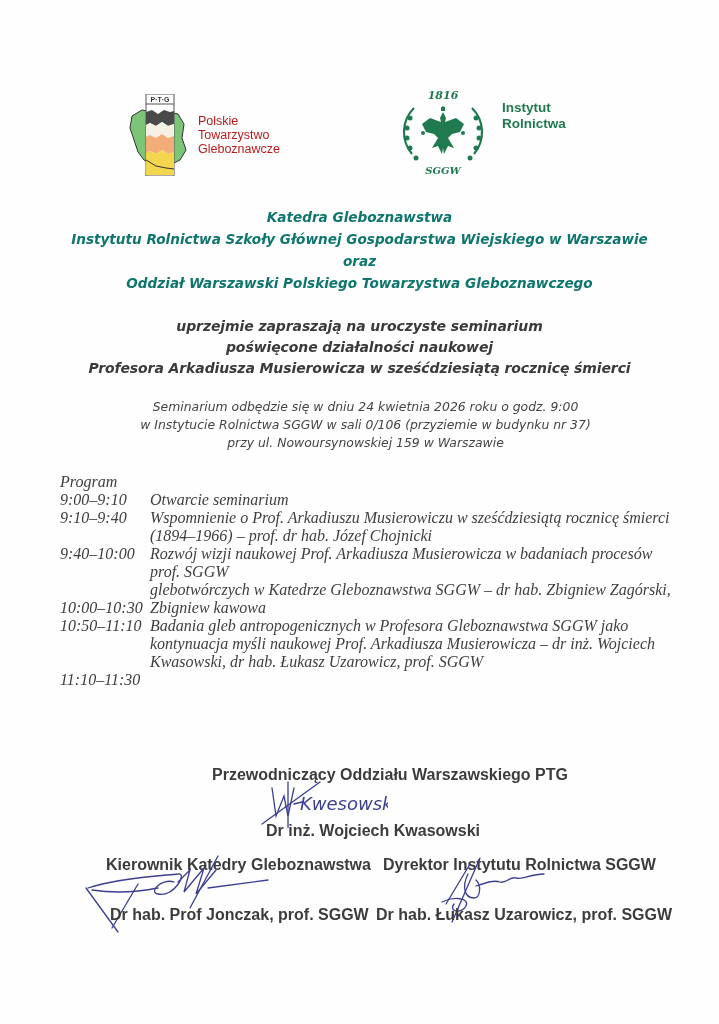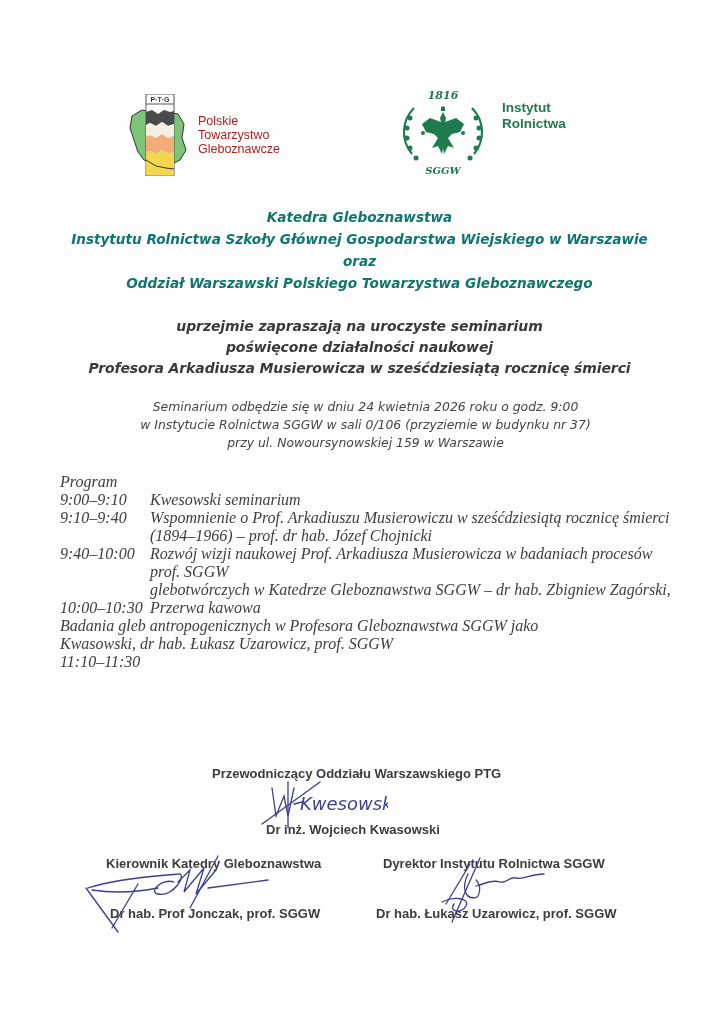--- a/index.html
+++ b/index.html
@@ -22,21 +22,21 @@
   .line { display: block; white-space: nowrap; }
 
   .program { position: absolute; left: 60px; top: 473px; width: 620px; font-family: Liberation Serif, serif; font-style: italic; font-size: 16px; line-height: 18px; color: #3e3e3e; }
   .prog-title { display: block; }
   .prog-row { display: flex; }
   .prog-time { width: 90px; flex: 0 0 90px; white-space: nowrap; }
   .prog-desc { flex: 1; }
   .prog-desc span { display: block; white-space: nowrap; }
 
   
-  .sig { position: absolute; font-family: "Liberation Sans", sans-serif; font-weight: bold; font-size: 13px; color: #3c3c3c; white-space: nowrap; }
+  .sig { position: absolute; font-family: "Liberation Sans", sans-serif; font-weight: bold; font-size: 16px; color: #3c3c3c; white-space: nowrap; }
   .sig-scribble { position: absolute; }
 </style>
 </head>
 <body>
 
 <div class="page">
 
   <div class="logo-ptg">
     <svg width="64" height="82" viewBox="0 0 64 82">
 
@@ -113,47 +113,49 @@
     <span class="line">w Instytucie Rolnictwa SGGW w sali 0/106 (przyziemie w budynku nr 37)</span>
     <span class="line">przy ul. Nowoursynowskiej 159 w Warszawie</span>
   </div>
 
   <div class="program">
     <span class="prog-title">Program</span>
 
     <div class="prog-row">
       <span class="prog-time">9:00–9:10</span>
       <div class="prog-desc">
-        <span>Kwesowski seminarium</span>
+        <span>Otwarcie seminarium</span>
       </div>
     </div>
     <div class="prog-row">
       <span class="prog-time">9:10–9:40</span>
       <div class="prog-desc">
         <span>Wspomnienie o Prof. Arkadiuszu Musierowiczu w sześćdziesiątą rocznicę śmierci</span>
         <span>(1894–1966) – prof. dr hab. Józef Chojnicki</span>
       </div>
     </div>
     <div class="prog-row">
       <span class="prog-time">9:40–10:00</span>
       <div class="prog-desc">
         <span>Rozwój wizji naukowej Prof. Arkadiusza Musierowicza w badaniach procesów</span>
         <span>prof. SGGW</span>
         <span>glebotwórczych w Katedrze Gleboznawstwa SGGW – dr hab. Zbigniew Zagórski,</span>
       </div>
     </div>
     <div class="prog-row">
       <span class="prog-time">10:00–10:30</span>
       <div class="prog-desc">
-        <span>Przerwa kawowa</span>
-      </div>
-    </div>
-    <div class="prog-row">
+        <span>Zbigniew kawowa</span>
+      </div>
+    </div>
+    <div class="prog-row">
+      <span class="prog-time">10:50–11:10</span>
       <div class="prog-desc">
         <span>Badania gleb antropogenicznych w Profesora Gleboznawstwa SGGW jako</span>
+        <span>kontynuacja myśli naukowej Prof. Arkadiusza Musierowicza – dr inż. Wojciech</span>
         <span>Kwasowski, dr hab. Łukasz Uzarowicz, prof. SGGW</span>
       </div>
     </div>
     <div class="prog-row">
       <span class="prog-time">11:10–11:30</span>
     </div>
   </div>
 
   <div class="sig" style="left:212px; top:766px;">Przewodniczący Oddziału Warszawskiego PTG</div>
   <svg class="sig-scribble" style="left:258px; top:780px;" width="130" height="48" viewBox="0 0 130 48">

